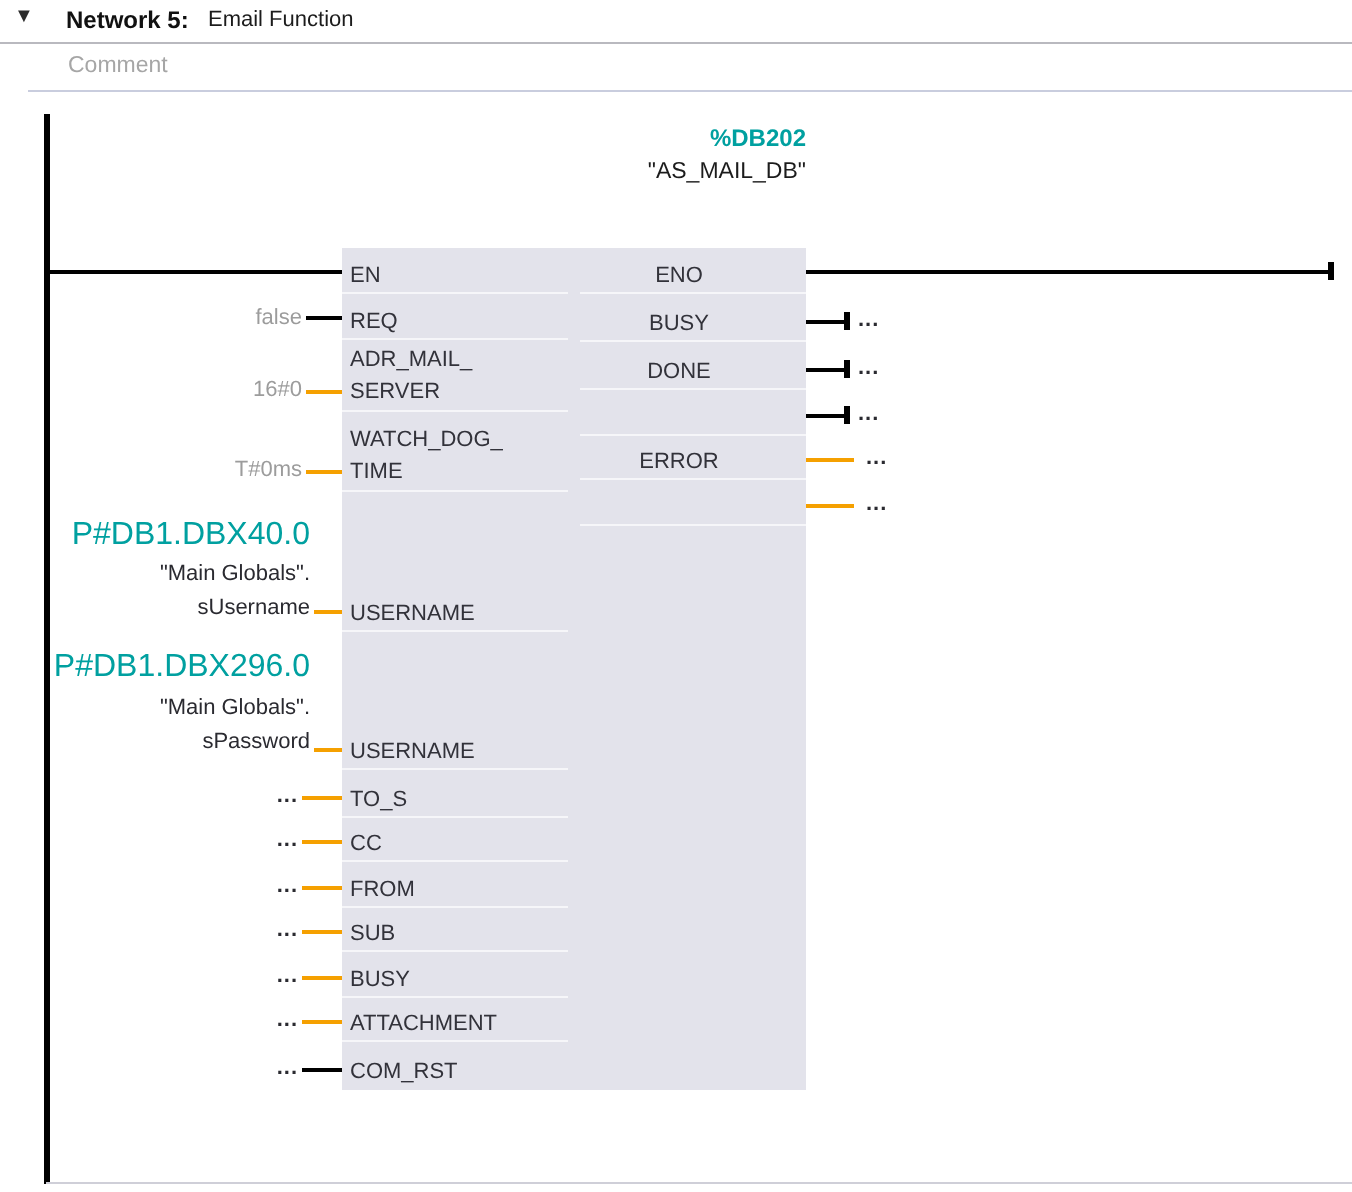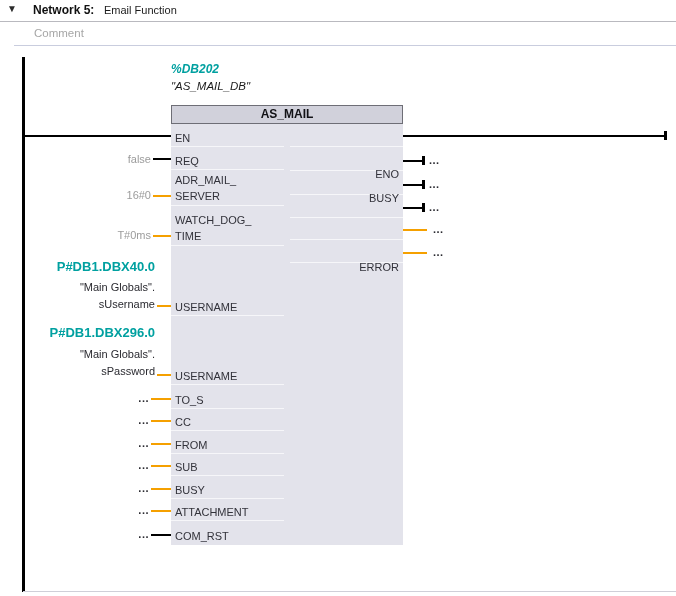--- a/index.html
+++ b/index.html
@@ -19,30 +19,30 @@
   .rail { position:absolute; left:22px; top:57px; width:3px; height:535px; background:#000; }
   .wire { position:absolute; height:2px; background:#000; }
   .wire.orange { background:#f5a000; }
   .tick { position:absolute; width:3px; height:9px; background:#000; }
 
   
   .blk-title { position:absolute; left:171px; top:105px; width:232px; height:19px;
                background:#d1d1db; border:1px solid #6e6e76; text-align:center;
                font-size:12px; font-weight:bold; color:#121216; line-height:17px; }
   .blk-body { position:absolute; left:171px; top:124px; width:232px; height:421px; background:#e3e3eb; }
-  .db { position:absolute; left:171px; width:232px; text-align:left;font-style:italic; }
+  .db { position:absolute; left:171px; width:232px; text-align:right; }
   .db-num { top:62px; font-size:12px; font-weight:bold; color:#00a0a0; }
   .db-name { top:80px; font-size:11.5px; color:#1c1c1c; }
 
   
   .pin { position:absolute; font-size:11px; color:#32323a; white-space:pre-line; line-height:16px; }
   .pin-l { left:175px; }
-  .pin-r { left:280px; width:119px; text-align:right;margin-top:36px; }
+  .pin-r { left:280px; width:119px; text-align:center; }
   .op { position:absolute; font-size:11px; color:#9c9c9c; text-align:right; white-space:pre-line; }
-  .ptr { position:absolute; font-size:13px; font-weight:bold; color:#00a0a0; text-align:right; }
+  .ptr { position:absolute; font-size:16px; font-weight:normal; color:#00a0a0; text-align:right; }
   .opb { position:absolute; font-size:11px; color:#2a2a30; text-align:right; white-space:pre-line; line-height:17px; }
   .dots { position:absolute; font-size:11px; font-weight:bold; color:#2a2a30; letter-spacing:0.5px; text-align:right; }
   .ul { position:absolute; height:1px; background:#f6f6f9; }
   .ul-l { left:171px; width:113px; }
   .ul-r { left:290px; width:113px; }
 </style>
 </head>
 <body>
 
 <div class="canvas">
@@ -52,21 +52,20 @@
   <span class="net-title">Email Function</span>
   <div class="hdr-line"></div>
   <div class="comment">Comment</div>
   <div class="comment-line"></div>
 
   <div class="rail"></div>
 
   <div class="db db-num">%DB202</div>
   <div class="db db-name">"AS_MAIL_DB"</div>
 
-  <div class="blk-title">AS_MAIL</div>
   <div class="blk-body"></div>
 
   <div class="ul ul-l" style="top:146px"></div>
   <div class="ul ul-l" style="top:169px"></div>
   <div class="ul ul-l" style="top:205px"></div>
   <div class="ul ul-l" style="top:245px"></div>
   <div class="ul ul-l" style="top:315px"></div>
   <div class="ul ul-l" style="top:384px"></div>
   <div class="ul ul-l" style="top:408px"></div>
   <div class="ul ul-l" style="top:430px"></div>
@@ -93,20 +92,21 @@
   <div class="pin pin-l" style="top:392px">TO_S</div>
   <div class="pin pin-l" style="top:414px">CC</div>
   <div class="pin pin-l" style="top:437px">FROM</div>
   <div class="pin pin-l" style="top:459px">SUB</div>
   <div class="pin pin-l" style="top:482px">BUSY</div>
   <div class="pin pin-l" style="top:504px">ATTACHMENT</div>
   <div class="pin pin-l" style="top:528px">COM_RST</div>
 
   <div class="pin pin-r" style="top:130px">ENO</div>
   <div class="pin pin-r" style="top:154px">BUSY</div>
+  <div class="pin pin-r" style="top:178px">DONE</div>
   <div class="pin pin-r" style="top:223px">ERROR</div>
 
   <div class="op" style="left:60px;top:153px;width:91px">false</div>
   <div class="op" style="left:60px;top:189px;width:91px">16#0</div>
   <div class="op" style="left:60px;top:229px;width:91px">T#0ms</div>
 
   <div class="ptr" style="left:20px;top:259px;width:135px">P#DB1.DBX40.0</div>
   <div class="opb" style="left:20px;top:279px;width:135px">"Main Globals".
 sUsername</div>
   <div class="ptr" style="left:20px;top:325px;width:135px">P#DB1.DBX296.0</div>

